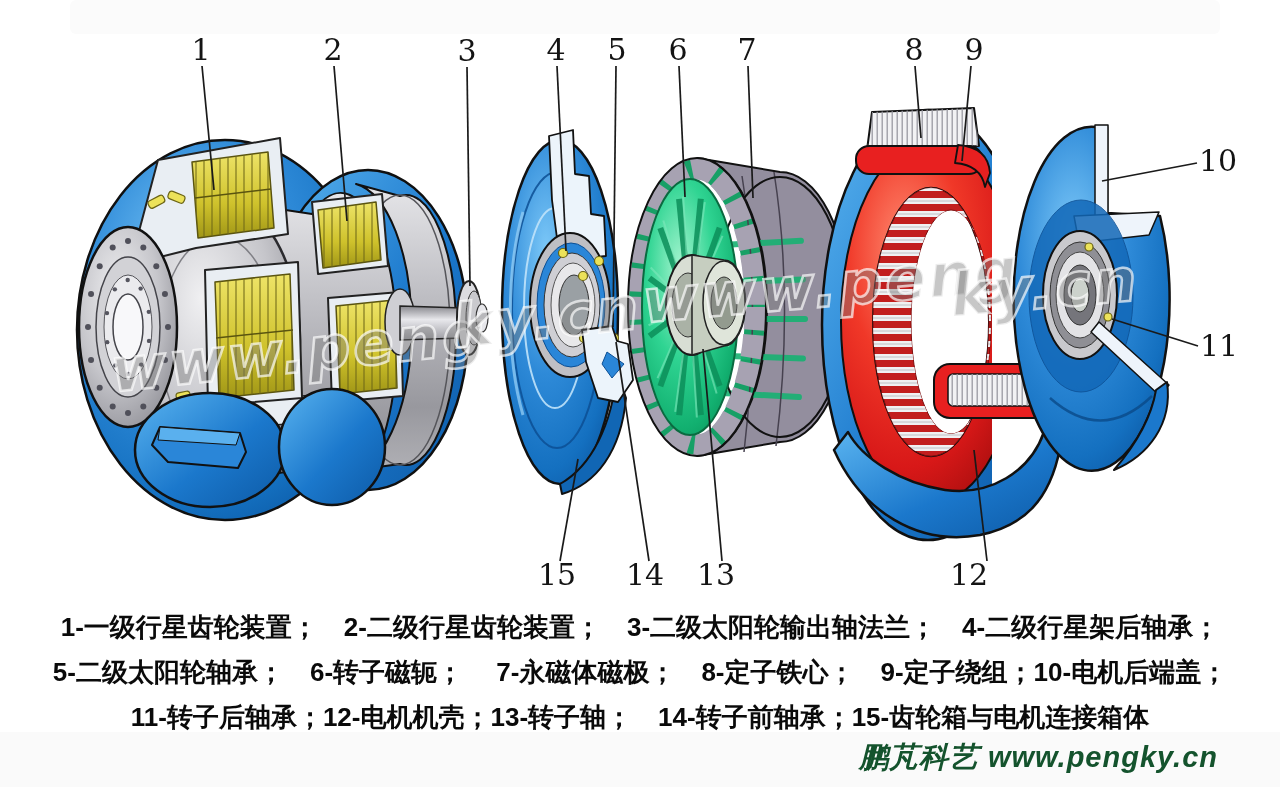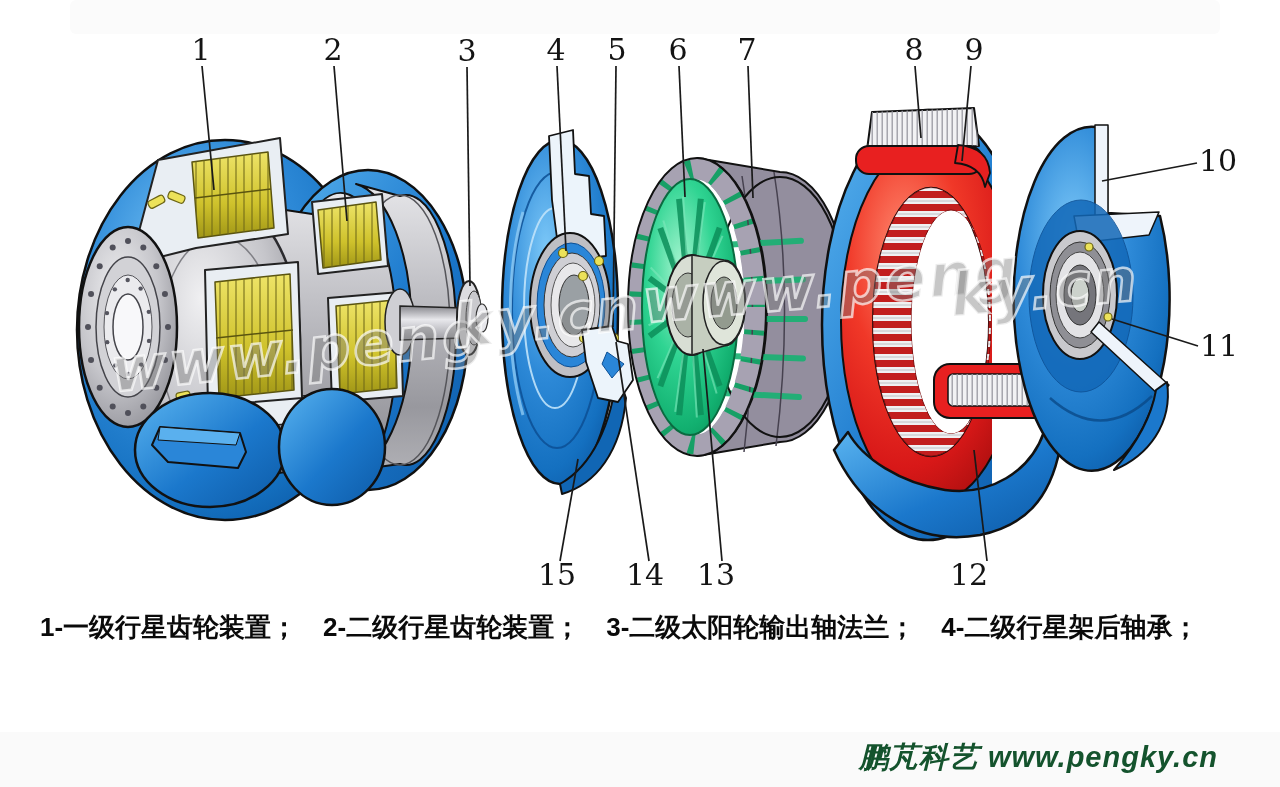--- a/index.html
+++ b/index.html
@@ -4,21 +4,21 @@
 <style>
   html,body{margin:0;padding:0;background:#fff;}
   #stage{position:relative;width:1280px;height:787px;background:#ffffff;overflow:hidden;
          font-family:"Liberation Sans",sans-serif;}
   #topstrip{position:absolute;left:70px;top:0;width:1150px;height:34px;background:#fbfbfb;border-radius:6px;}
   #botstrip{position:absolute;left:0;top:732px;width:1280px;height:55px;background:#fafafa;}
   svg{position:absolute;left:0;top:0;}
   .wm{position:absolute;font-family:"DejaVu Sans",sans-serif;font-weight:bold;font-style:italic;
       color:rgba(122,122,122,0.42);-webkit-text-stroke:2.5px rgba(255,255,255,0.68);
       letter-spacing:3px;white-space:nowrap;pointer-events:none;}
-  .cap{position:absolute;left:40px;width:1200px;text-align:left;font-size:26px;font-weight:bold;
+  .cap{position:absolute;left:40px;width:1200px;text-align:center;font-size:26px;font-weight:bold;
        color:#0a0a0a;white-space:nowrap;letter-spacing:0px;}
   #cap1{top:610px;} #cap2{top:655px;} #cap3{top:700px;}
   #logo{position:absolute;top:738px;right:62px;font-size:29px;font-weight:bold;font-style:italic;
         color:#14532d;letter-spacing:1px;}
   .co-num{font-family:"DejaVu Serif",serif;font-size:30px;fill:#141414;}
 </style>
 </head>
 <body>
 
 <div id="stage">
@@ -323,15 +323,17 @@
   </svg>
 
   <div id="watermarks">
       <div class="wm" style="left: 110px; top: 316px; font-size: 60px; transform: rotate(-6deg);">www.peng</div>
       <div class="wm" style="left: 452px; top: 282px; font-size: 60px; transform: rotate(-6deg);">ky.cn</div>
       <div class="wm" style="left: 642px; top: 250px; font-size: 60px; transform: rotate(-5deg);">www.peng</div>
       <div class="wm" style="left: 950px; top: 252px; font-size: 60px; transform: rotate(-5deg);">ky.cn</div>
     </div>
 
   <div class="cap" id="cap1">1-一级行星齿轮装置；　2-二级行星齿轮装置；　3-二级太阳轮输出轴法兰；　4-二级行星架后轴承；</div>
+  <div class="cap" id="cap2">5-二级太阳轮轴承；　6-转子磁轭；　 7-永磁体磁极；　8-定子铁心；　9-定子绕组；10-电机后端盖；</div>
+  <div class="cap" id="cap3">11-转子后轴承；12-电机机壳；13-转子轴；　14-转子前轴承；15-齿轮箱与电机连接箱体</div>
 
   <div id="logo">鹏芃科艺 www.pengky.cn</div>
 </div>
 
 </body></html>

